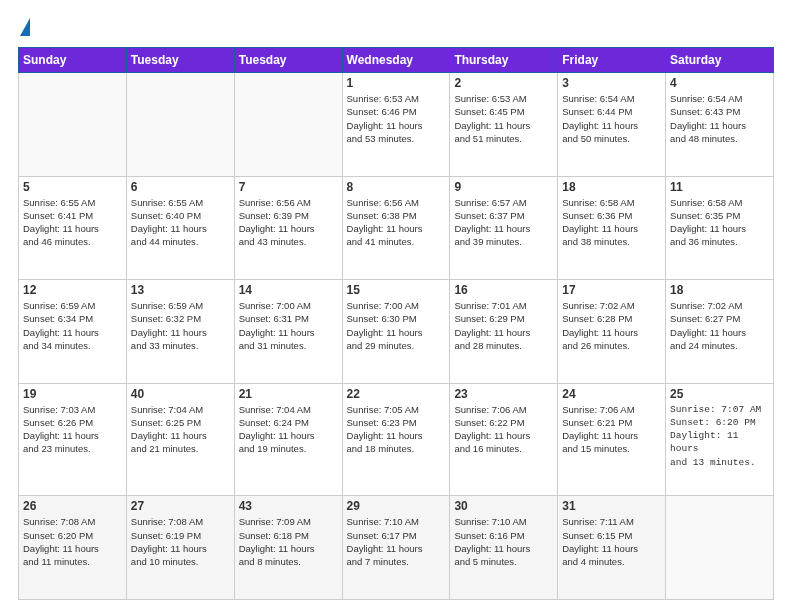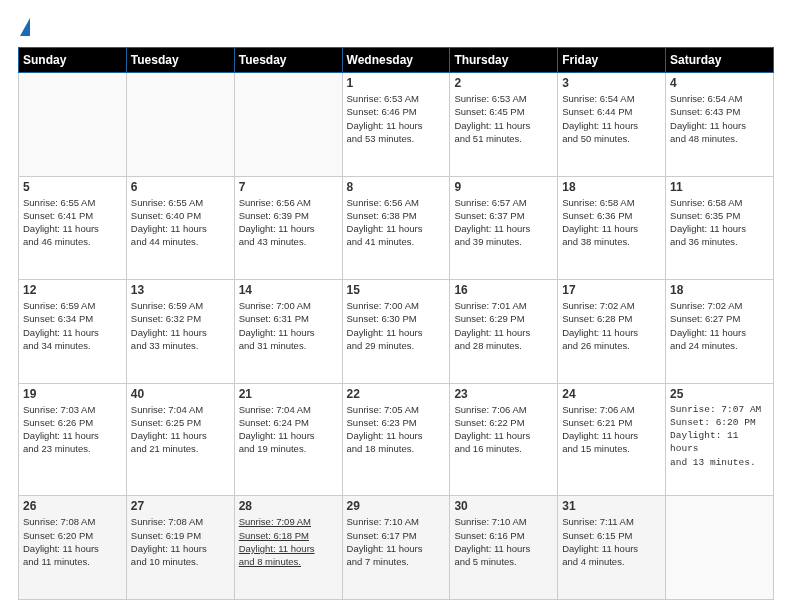--- a/index.html
+++ b/index.html
@@ -61,21 +61,21 @@
       color: #555;
     }
     .calendar {
       flex: 1;
       border: 1px solid #ccc;
       border-collapse: collapse;
       width: 100%;
       table-layout: fixed;
     }
     .calendar thead tr th {
-      background: #000000;
+      background: #6d28d9;
       color: #fff;
       font-size: 12px;
       font-weight: bold;
       padding: 5px 4px;
       border: 1px solid #1a5fa0;
       text-align: left;
     }
     .calendar tbody tr td {
       border: 1px solid #ccc;
       vertical-align: top;
@@ -330,22 +330,22 @@
 and 11 minutes.</div>
           </td>
           <td>
             <span class="day-num">27</span>
             <div class="day-info" style="white-space: pre-line;">Sunrise: 7:08 AM
 Sunset: 6:19 PM
 Daylight: 11 hours
 and 10 minutes.</div>
           </td>
           <td>
-            <span class="day-num">28</span>
-            <div class="day-info" style="white-space: pre-line; text-decoration: underline;">Sunrise: 7:09 AM
+            <span class="day-num">43</span>
+            <div class="day-info" style="white-space: pre-line;">Sunrise: 7:09 AM
 Sunset: 6:18 PM
 Daylight: 11 hours
 and 8 minutes.</div>
           </td>
           <td>
             <span class="day-num">29</span>
             <div class="day-info" style="white-space: pre-line;">Sunrise: 7:10 AM
 Sunset: 6:17 PM
 Daylight: 11 hours
 and 7 minutes.</div>

